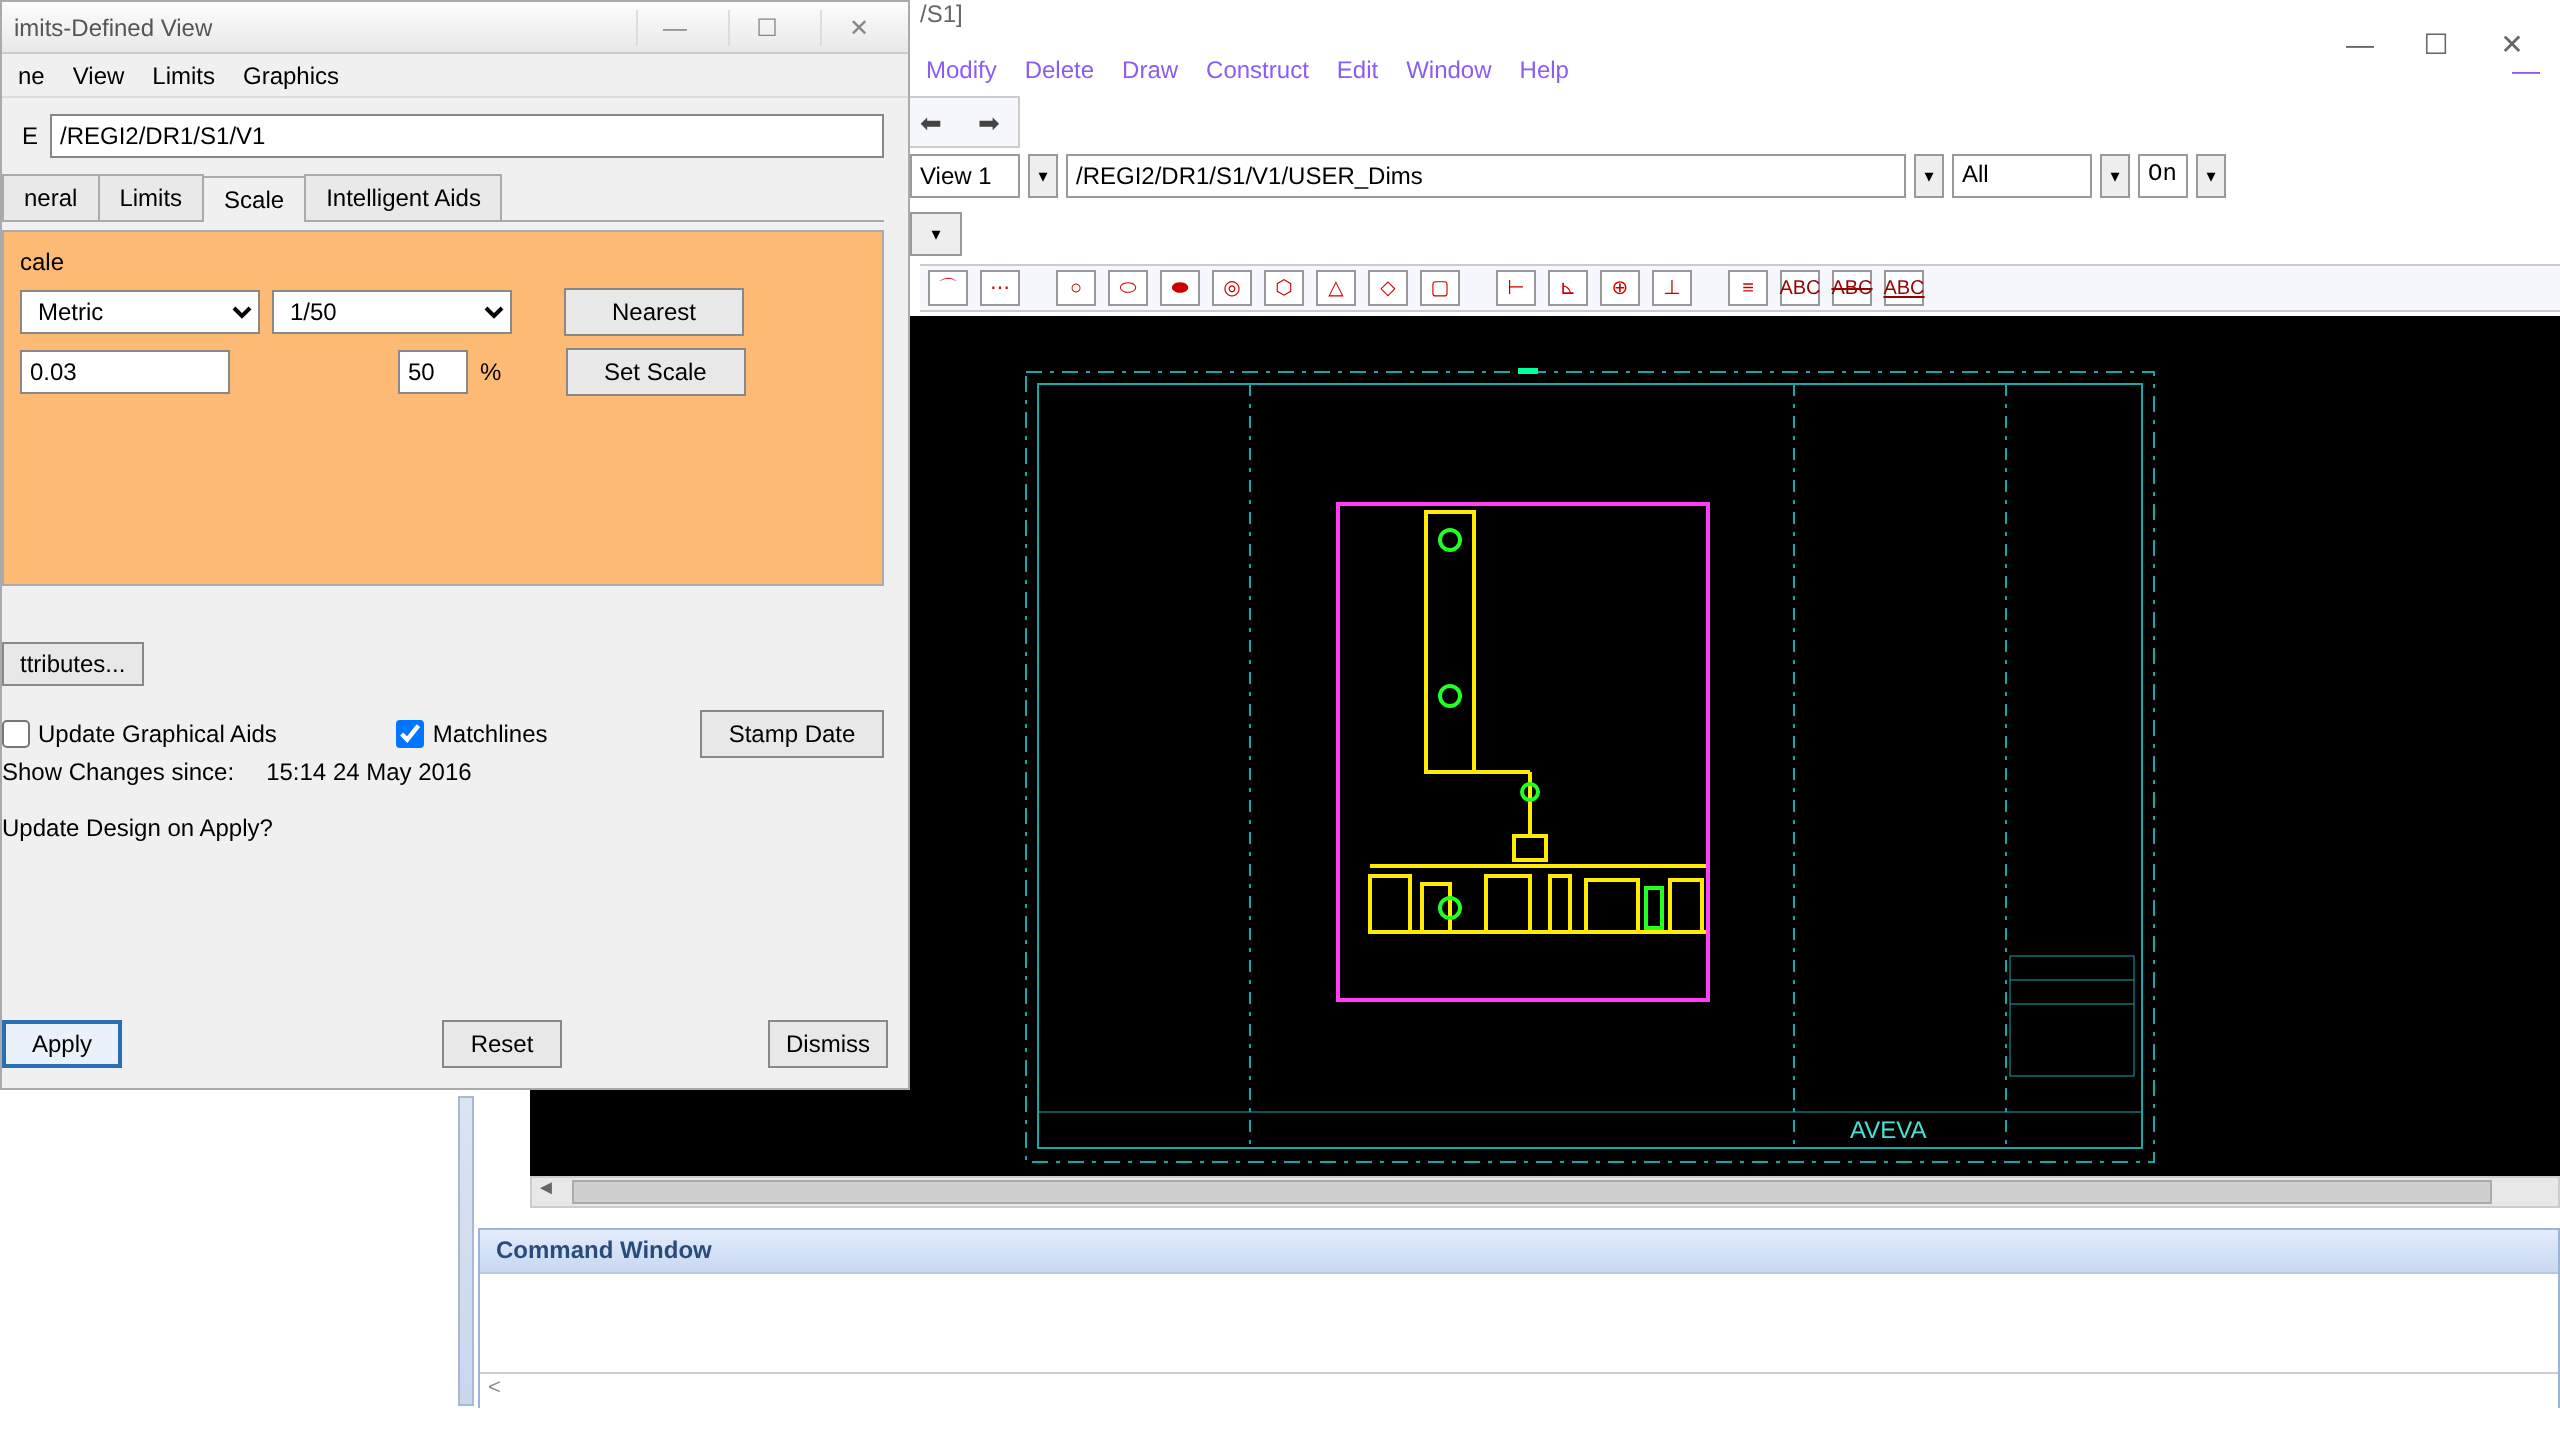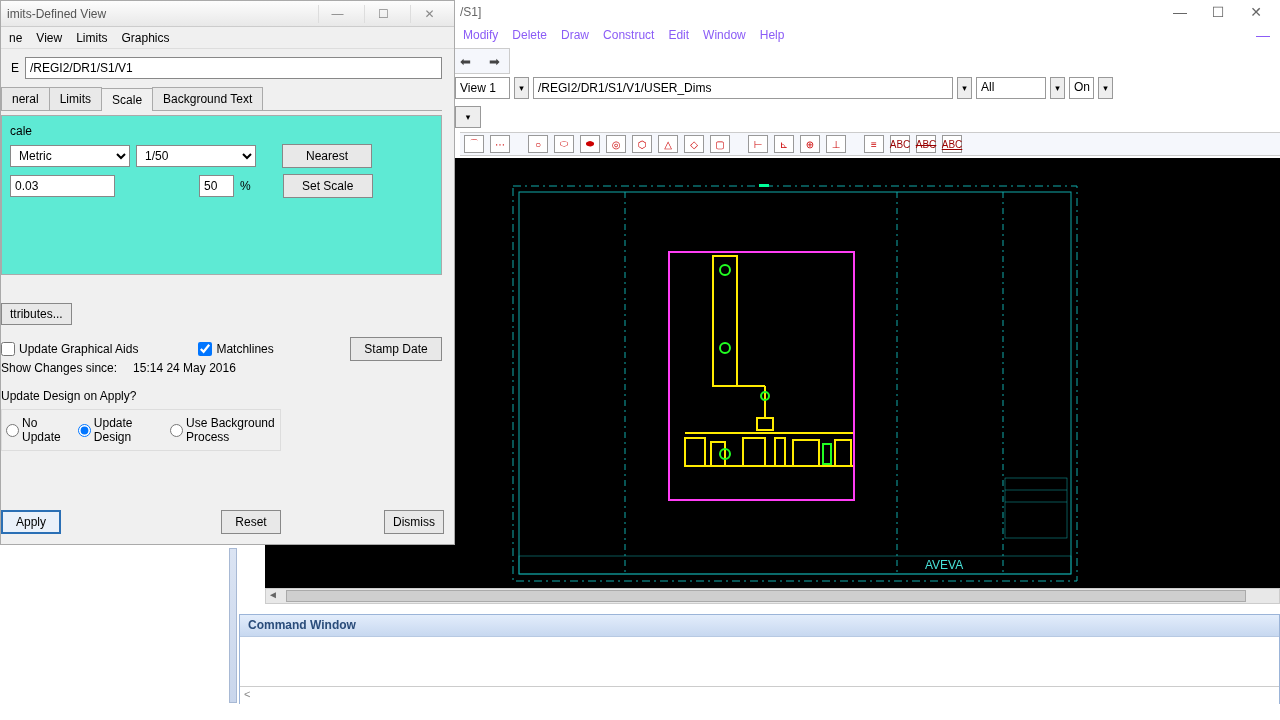--- a/index.html
+++ b/index.html
@@ -1,37 +1,37 @@
 <!DOCTYPE html>
 <html><head>
 <meta charset="utf-8">
 <style>
 * { box-sizing: border-box; margin: 0; padding: 0; font-family: "Segoe UI", Tahoma, sans-serif; font-size: 12px; }
 body { width: 1280px; height: 720px; background: #fff; overflow: hidden; position: relative; }
 
 
 .main-window { position: absolute; left: 0; top: 0; width: 1280px; height: 720px; background: #fff; }
-.main-titlebar { position: absolute; left: 455px; top: 0; right: 0; height: 24px; background: #fff; display: flex; align-items: center; padding-left: 5px; color: #666; }
+.main-titlebar { position: absolute; left: 455px; top: 0; right: 0; height: 24px; background: #fff; display: flex; padding-left: 5px; color: #666; flex-direction: column; }
 .main-titlebar .win-controls { margin-left: auto; display: flex; gap: 14px; padding-right: 12px; }
 .main-titlebar .win-controls span { width: 24px; text-align: center; color: #666; cursor: pointer; font-size: 14px; }
 
 .main-menubar { position: absolute; left: 455px; top: 24px; right: 0; height: 22px; display: flex; align-items: center; gap: 14px; padding-left: 8px; color: #8b5cf6; }
 .main-menubar .menu-item { cursor: pointer; }
 .main-menubar .menu-x { margin-left: auto; padding-right: 10px; font-size: 14px; }
 
 .nav-toolbar { position: absolute; left: 450px; top: 48px; width: 60px; height: 26px; background: #f5f7fc; border: 1px solid #ccc; display: flex; align-items: center; justify-content: space-around; }
 .nav-toolbar span { font-size: 13px; color: #444; cursor: pointer; }
 
 .view-toolbar { position: absolute; left: 455px; top: 76px; right: 0; height: 24px; display: flex; align-items: center; gap: 4px; }
 .view-toolbar input[type=text] { border: 1px solid #999; height: 22px; padding: 0 4px; }
 .view-toolbar .view-name { width: 55px; border:1px solid #999; height:22px; padding:2px 4px; display:flex; align-items:center; }
 .view-toolbar .dd { width: 15px; height: 22px; border: 1px solid #999; background: #eee; cursor: pointer; display:flex; align-items:center; justify-content:center; font-size:9px; }
 .view-toolbar .path-input { width: 420px; }
 .view-toolbar .all-input { width: 70px; border:1px solid #999; height:22px; padding:2px 4px; }
-.view-toolbar .on-input { width: 25px; border:1px solid #999; height:22px; padding:2px 4px; }
+.view-toolbar .on-input { width: 25px; border:1px solid #999; height:22px; padding:2px 4px;font-family:Liberation Mono, monospace; }
 
 .tool-row { position: absolute; left: 455px; top: 104px; height: 26px; display: flex; align-items: center; gap: 4px; }
 .tool-row .dd { width: 26px; height: 22px; border: 1px solid #999; background: #eee; display:flex; align-items:center; justify-content:center; font-size:9px; }
 
 .icon-toolbar { position: absolute; left: 460px; top: 132px; right: 0; height: 24px; display: flex; align-items: center; gap: 6px; border-top: 1px solid #ccc; border-bottom: 1px solid #ccc; padding: 2px 4px; background: #f5f7fc; }
 .icon-toolbar .tb-icon { width: 20px; height: 18px; border: 1px solid #999; background: #fff; display: flex; align-items: center; justify-content: center; font-size: 10px; color: #c00; cursor: pointer; }
 .icon-toolbar .sep { width: 6px; }
 
 
 .canvas-wrap { position: absolute; left: 265px; top: 158px; width: 1015px; height: 430px; background: #000; }
@@ -57,21 +57,21 @@
 
 .dlg-body { padding: 8px 12px 8px 0; }
 .dlg-body .path-row { display: flex; align-items: center; gap: 6px; margin-bottom: 8px; }
 .dlg-body .path-row label { width: 18px; text-align: right; }
 .dlg-body .path-row input { flex: 1; height: 22px; border: 1px solid #888; padding: 0 4px; background: #fff; }
 
 .tabs { display: flex; align-items: flex-end; height: 24px; border-bottom: 1px solid #aaa; margin-bottom: 4px; }
 .tabs .tab { padding: 4px 10px; border: 1px solid #aaa; border-bottom: none; background: #e9e9e9; cursor: pointer; margin-right: -1px; }
 .tabs .tab.active { background: #f0f0f0; position: relative; top: 1px; }
 
-.scale-box { border: 1px solid #aaa; height: 160px; padding: 8px; background: #5eead4; }
+.scale-box { border: 1px solid #aaa; height: 178px; padding: 8px; background: #fdba74; }
 .scale-box .label { margin-bottom: 6px; }
 .scale-row { display: flex; align-items: center; gap: 6px; margin-bottom: 6px; }
 .scale-row select, .scale-row input { height: 22px; border: 1px solid #888; padding: 0 4px; background: #fff; }
 .scale-row button { height: 24px; width: 90px; border: 1px solid #888; background: #e8e8e8; cursor: pointer; }
 .small-input { width: 105px; }
 .pct-input { width: 35px; }
 
 .attr-btn { margin-top: 28px; height: 22px; padding: 2px 8px; border: 1px solid #888; background: #e8e8e8; cursor: pointer; }
 
 .check-row { display: flex; align-items: center; gap: 60px; margin-top: 12px; }
@@ -234,21 +234,21 @@
   <div class="dlg-body">
     <div class="path-row">
       <label>E</label>
       <input type="text" value="/REGI2/DR1/S1/V1" style="">
     </div>
 
     <div class="tabs">
       <div class="tab">neral</div>
       <div class="tab">Limits</div>
       <div class="tab active">Scale</div>
-      <div class="tab">Background Text</div>
+      <div class="tab">Intelligent Aids</div>
     </div>
 
     <div class="scale-box">
       <div class="label">cale</div>
       <div class="scale-row">
         <select style="width:120px">
           <option>Metric</option>
         </select>
         <select style="width:120px">
           <option>1/50</option>
@@ -279,34 +279,20 @@
       </div>
       <button class="stamp-btn">Stamp Date</button>
     </div>
 
     <div class="changes-row">
       <span>Show Changes since:</span>
       <span>15:14 24 May 2016</span>
     </div>
 
     <div class="update-q">Update Design on Apply?</div>
-    <div class="radios">
-      <label>
-          <input type="radio" name="upd" style="">
-          <span>No Update</span>
-        </label>
-      <label>
-          <input type="radio" name="upd" checked="" style="">
-          <span>Update Design</span>
-        </label>
-      <label>
-          <input type="radio" name="upd" style="">
-          <span style="width:90px;display:inline-block">Use Background Process</span>
-        </label>
-    </div>
   </div>
 
   <div class="dlg-buttons">
     <button class="apply">Apply</button>
     <button class="reset">Reset</button>
     <button class="dismiss">Dismiss</button>
   </div>
 </div>
 
 <div class="cursor-arrow">➤</div>

